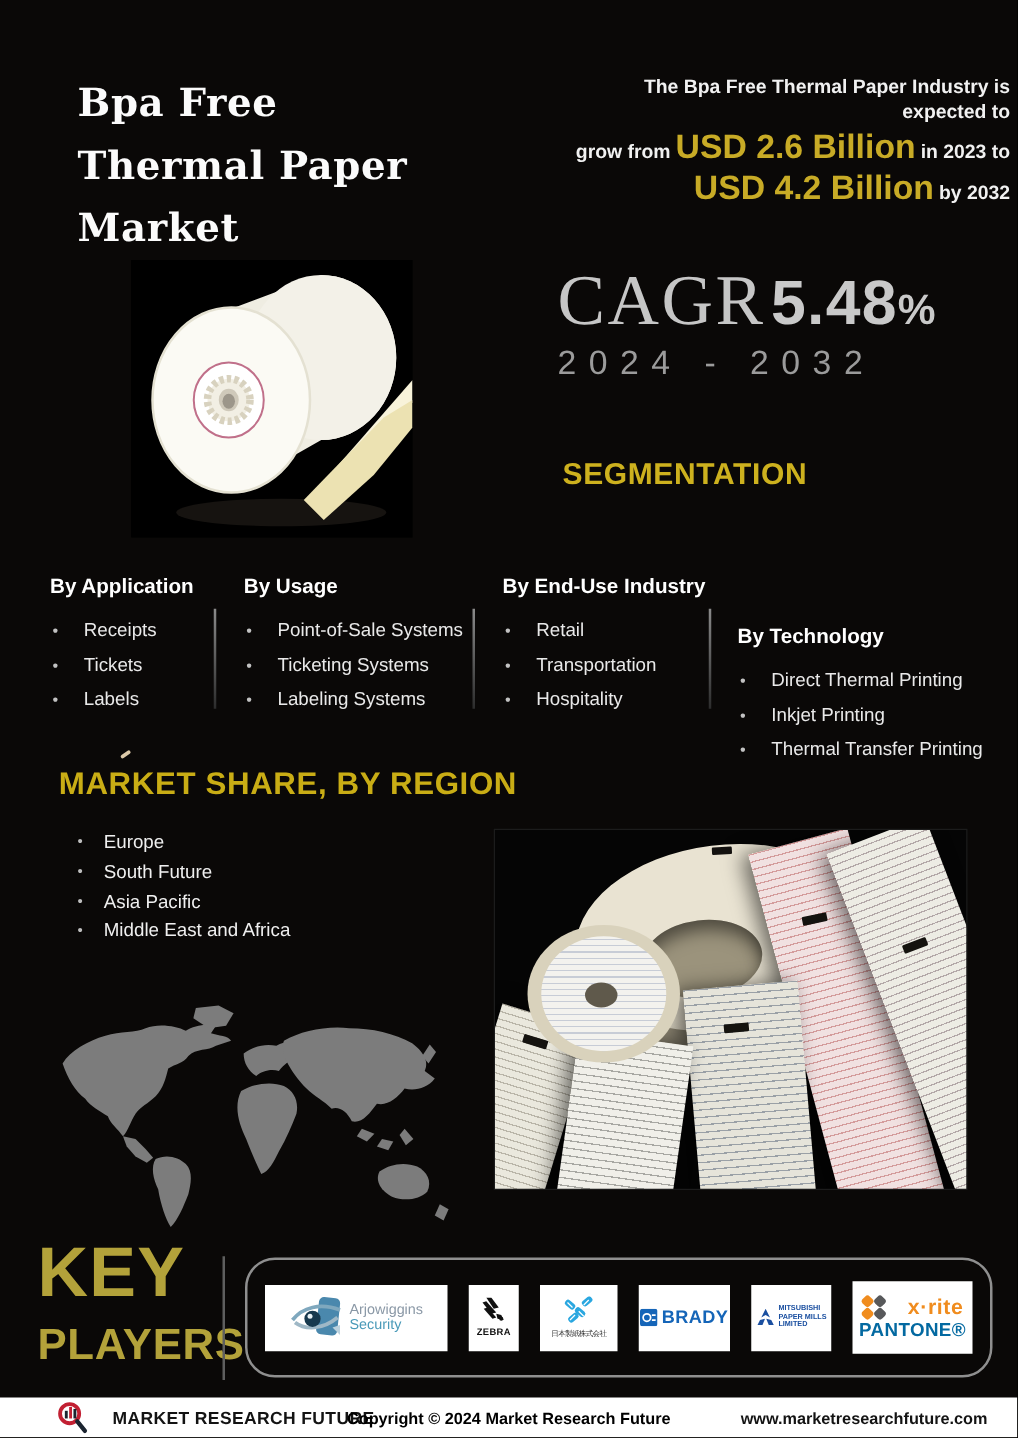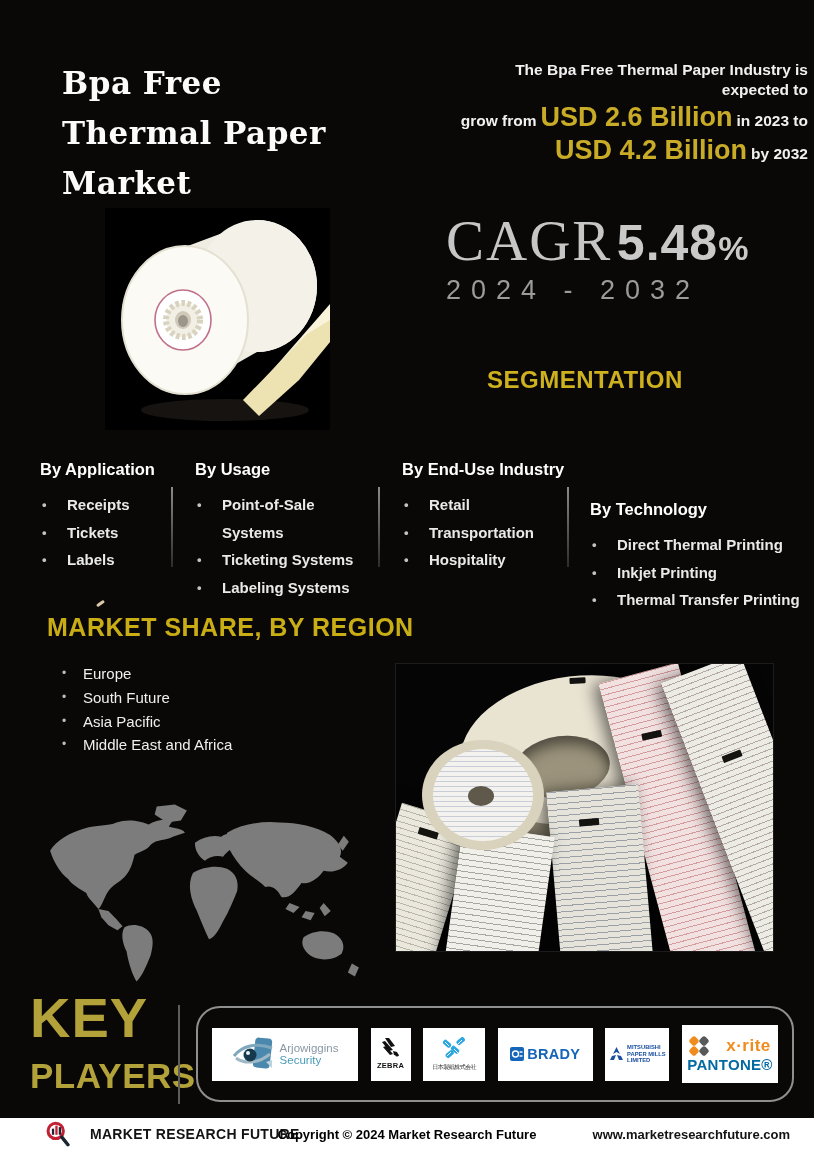--- a/index.html
+++ b/index.html
@@ -18,29 +18,29 @@
   .summary .l2,.summary .l3{white-space:nowrap; margin-top:2px;}
   .summary .small{font-size:15.5px; font-weight:bold; color:#f1f1f1;}
   .summary .gold-big{font-size:27px; font-weight:bold; color:#c8ab26; padding:0 4px;}
   .cagr{position:absolute; left:446px; top:208px; white-space:nowrap;}
   .cagr-label{font-family:"Liberation Serif", serif; font-size:57px; color:#c6c6c6; letter-spacing:2px;}
   .cagr-value{font-size:50px; font-weight:800; color:#c9c9c9; letter-spacing:1px;}
   .cagr-percent{font-size:34px; font-weight:800; color:#c9c9c9;}
   .cagr-period{font-size:27px; color:#9b9b9b; letter-spacing:10px; margin-top:2px; font-weight:400;}
   .seg-heading{
     position:absolute; left:450px; top:366px;
-    font-size:24px; font-weight:bold; color:#cdb11e; letter-spacing:.5px;margin-left:37px;
+    font-size:24px; font-weight:bold; color:#cdb11e; letter-spacing:.5px;
   }
   
   .product-image{position:absolute; left:105px; top:208px; width:225px; height:222px; background:#000;}
   
   .seg-col{position:absolute; top:460px; color:#eee;}
   .seg-col .col-title{font-size:16.5px; font-weight:bold; color:#fff; margin-bottom:12px;}
   .seg-col ul{list-style:none; margin:0; padding:0;}
-  .seg-col li{position:relative; padding-left:27px; font-size:15px; line-height:27.5px; color:#e9e9e9;font-weight:bold;}
+  .seg-col li{position:relative; padding-left:27px; font-size:15px; line-height:27.5px; color:#e9e9e9;}
   .seg-col li::before{content:"•"; position:absolute; left:2px; color:#c2c2c2; font-size:13px;}
   .col-1{left:40px; width:130px;}
   .col-2{left:195px; width:178px;}
   .col-3{left:402px; width:165px;}
   .col-4{left:590px; width:210px;margin-top:40px;}
   .vdiv{position:absolute; width:2px; top:487px; height:80px;
         background:linear-gradient(#8a8a8a,#2c2c2c);}
   .vdiv-1{left:171px;} .vdiv-2{left:378px;} .vdiv-3{left:567px;}
   
   .stray-mark{position:absolute; left:96px; top:602px; width:9px; height:3px;
@@ -84,21 +84,21 @@
   .kp-line2{font-size:35px; margin-top:12px; letter-spacing:.5px;}
   .kp-divider{position:absolute; left:178px; top:1005px; width:2px; height:99px; background:#5e5e5e;}
   .logos-box{position:absolute; left:196px; top:1006px; width:598px; height:96px;
       border:2px solid #8f8f8f; border-radius:24px; box-sizing:border-box;
       display:flex; align-items:center; justify-content:space-between; padding:0 14px;}
   .logo-card{background:#fff; height:53px; display:flex; align-items:center; justify-content:center;
       overflow:hidden;}
   .card-arjowiggins{width:146px;}
   .card-zebra{width:40px; flex-direction:column;}
   .card-nippon{width:62px; flex-direction:column;}
-  .card-brady{width:95px;}
+  .card-brady{width:73px;}
   .card-mitsubishi{width:64px;}
   .card-xrite{width:96px; height:58px; flex-direction:column;}
   .aw-text{margin-left:4px; line-height:12px;}
   .aw-l1{font-size:11.5px; color:#8a98a6;}
   .aw-l2{font-size:11.5px; color:#4a9ab8;}
   .zebra-label{font-size:7.5px; font-weight:bold; color:#111; margin-top:1px; letter-spacing:.3px;}
   .nippon-label{font-size:6px; color:#333; margin-top:2px; letter-spacing:-0.5px; white-space:nowrap;}
   .brady-label{font-size:14.5px; font-weight:800; color:#1565b8; letter-spacing:.3px; margin-left:3px;}
   .mit-text{margin-left:3px; line-height:6.5px;}
   .mit-text div{font-size:5.8px; font-weight:bold; color:#1a4fa0;}

